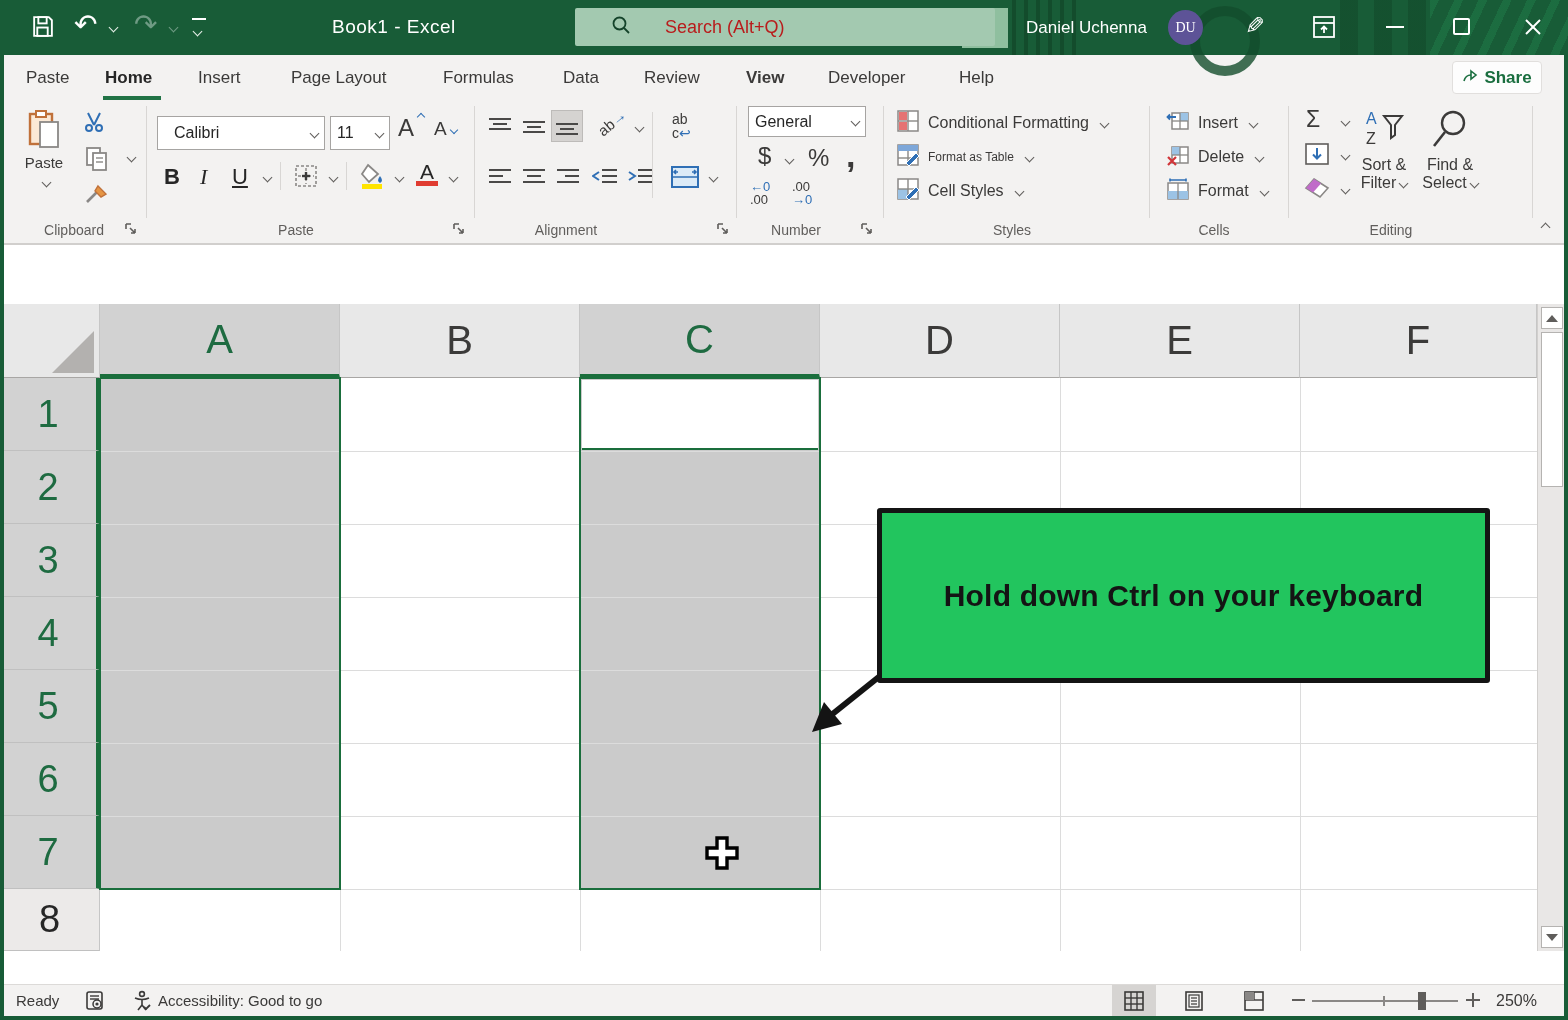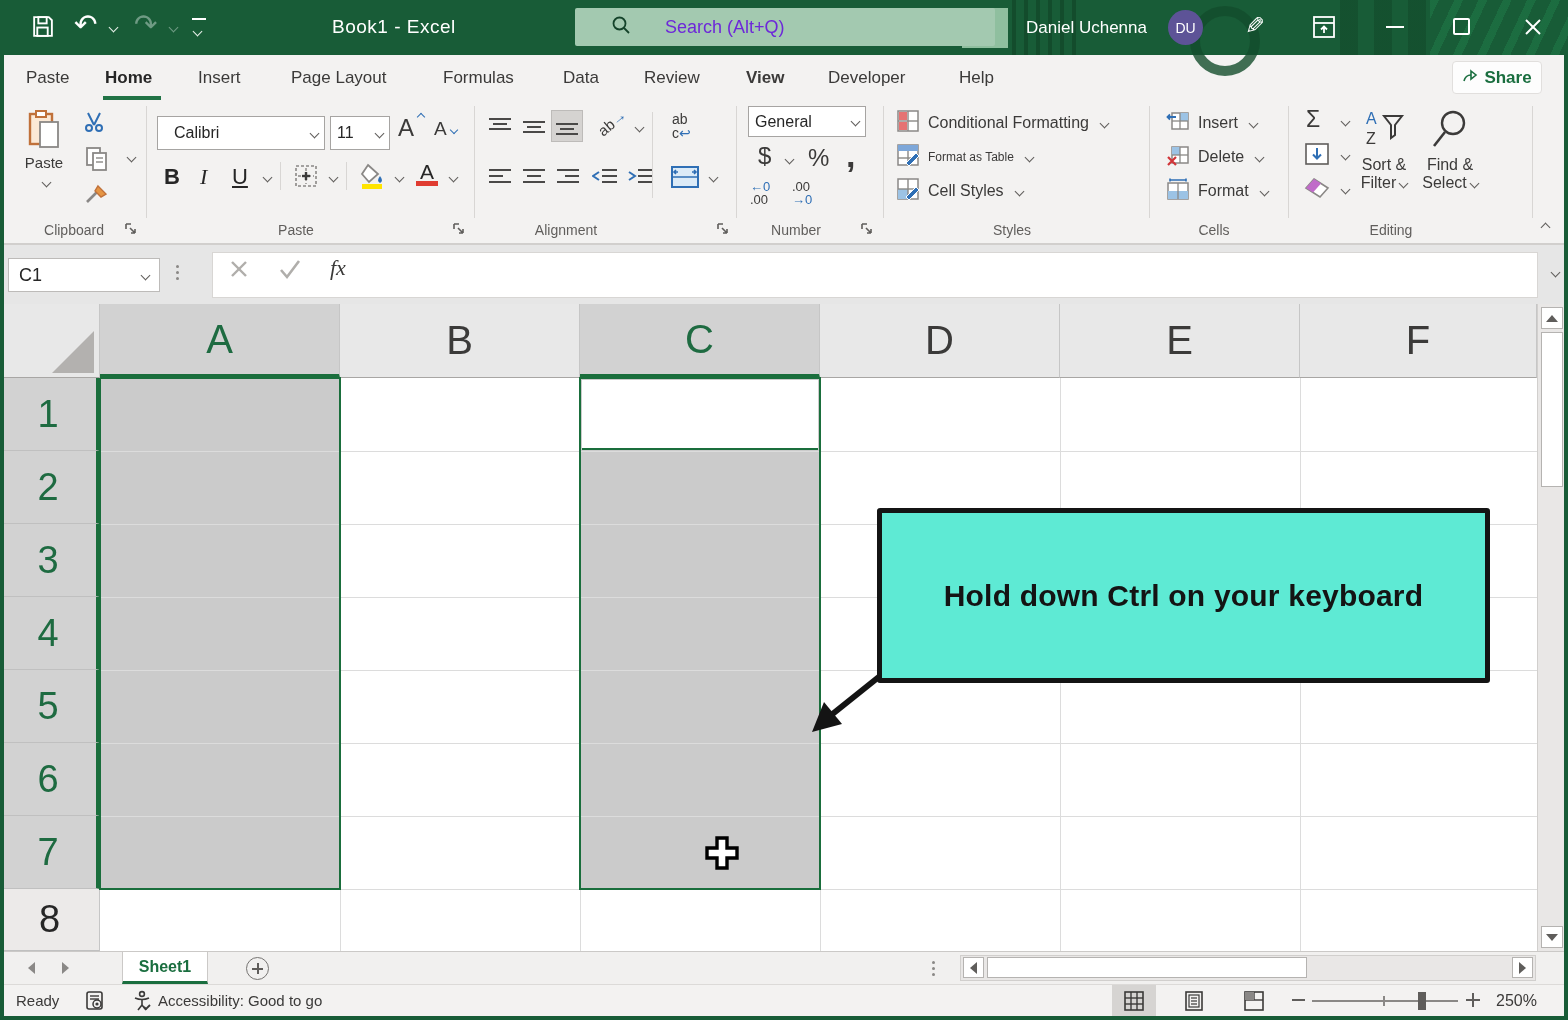--- a/index.html
+++ b/index.html
@@ -40,21 +40,21 @@
   
   .colh { position:absolute; top:304px; height:74px; background:#e8e8e8; border-right:1px solid #c6c6c6; border-bottom:1px solid #a8a6a4; font-size:40px; color:#3b3a39; }
   .colh.sel { background:#d2d2d2; color:#1e6b41; border-bottom:4px solid #1a6e3c; }
   .rowh { position:absolute; left:0; width:100px; background:#d2d2d2; border-right:4px solid #1a6e3c; border-bottom:1px solid #c0c0c0; font-size:38px; color:#1e6b41; }
   .rowh.unsel { background:#eceae9; color:#262626; border-right:1px solid #c6c6c6; }
   .gridline { position:absolute; background:#dcdcdc; pointer-events:none; }
   
   .sb-btn { position:absolute; background:#fff; border:1px solid #b5b3b1; display:flex; align-items:center; justify-content:center; }
   .sb-thumb { position:absolute; background:#fff; border:1px solid #b5b3b1; }
   
-  .callout { left:877px; top:508px; width:613px; height:175px; background:#5eead4; border:5px solid #141414; border-radius:3px; z-index:40; display:flex; flex-direction:column; align-items:center; justify-content:center; gap:9px; }
+  .callout { left:877px; top:508px; width:613px; height:175px; background:#22c55e; border:5px solid #141414; border-radius:3px; z-index:40; display:flex; flex-direction:column; align-items:center; justify-content:center; gap:9px; }
   .callout div { font-size:30px; font-weight:bold; color:#141414; letter-spacing:.2px; }
   
   .tabbar { left:0; top:951px; width:1568px; height:33px; background:#f1f0ef; border-top:1px solid #cbc9c7; z-index:25; }
   
   .statusbar { left:0; top:984px; width:1568px; height:32px; background:#f3f2f1; border-top:1px solid #dcdad8; z-index:25; font-size:15px; color:#3b3a39; }
   .dots3 { display:inline-flex; flex-direction:column; gap:3px; }
   .dots3 i { width:3px; height:3px; background:#8a8886; border-radius:50%; }
 </style>
 </head>
 <body>
@@ -87,25 +87,25 @@
 
     <span class="abs" style="left:332px; top:16px; font-size:19px; color:#fff; letter-spacing:.5px; z-index:2;">Book1  -  Excel</span>
 
     <div class="abs" style="left:575px; top:8px; width:420px; height:38px; background:#a3c9b0; border-radius:2px; display:flex; align-items:center; z-index:2;">
       <span style="margin-left:36px;">
         <svg width="20" height="20" viewBox="0 0 20 20">
             <circle cx="8.5" cy="8.5" r="6" fill="none" stroke="#14432a" stroke-width="1.8"></circle>
             <line x1="13" y1="13" x2="18" y2="18" stroke="#14432a" stroke-width="1.8"></line>
           </svg>
       </span>
-      <span style="margin-left:34px; font-size:18px; color:#6d28d9;">Search (Alt+Q)</span>
+      <span style="margin-left:34px; font-size:18px; color:#b91c1c;">Search (Alt+Q)</span>
     </div>
 
     <span class="abs" style="left:1026px; top:18px; font-size:17px; color:#fff; z-index:2;">Daniel Uchenna</span>
-    <span class="abs ctr" style="left:1168px; top:10px; width:35px; height:35px; border-radius:50%; background:#5d5397; font-size:14px; color:#fff; z-index:2;">DU</span>
+    <span class="abs ctr" style="left:1168px; top:10px; width:35px; height:35px; border-radius:50%; background:#5d5397; font-size:14px; color:#fff; z-index:2;font-family:Liberation Serif, serif;">DU</span>
     <span class="abs" style="left:1245px; top:12px; font-size:24px; color:#fff; transform:scaleX(-1); z-index:2;">✎</span>
     <span class="abs" style="left:1312px; top:15px; z-index:2;">
       <svg width="24" height="24" viewBox="0 0 24 24">
           <rect x="2" y="2" width="20" height="20" fill="none" stroke="#fff" stroke-width="1.8"></rect>
           <line x1="2" y1="8" x2="22" y2="8" stroke="#fff" stroke-width="1.8"></line>
           <path d="M12 18 v-6 M9 14.5 l3 -3 l3 3" fill="none" stroke="#fff" stroke-width="1.8"></path>
         </svg>
     </span>
     <span class="abs" style="left:1386px; top:26px; width:18px; border-top:2px solid #fff; z-index:2;"></span>
     <span class="abs" style="left:1453px; top:18px; width:17px; height:17px; border:2px solid #fff; border-radius:2px; z-index:2;"></span>
@@ -451,46 +451,20 @@
             <line x1="17" y1="24" x2="6" y2="38" stroke="#3b3a39" stroke-width="2.6"></line>
           </svg>
       </span>
       <div class="rtext" style="font-size:16px;">Find &amp;</div>
       <div class="rtext" style="font-size:16px;"><span>Select</span><span class="chev"></span></div>
     </div>
     <span class="glabel" style="left:1391px;">Editing</span>
     <span class="abs chev up" style="left:1538px; top:124px;"></span>
   </div>
 
-  <div class="abs fbar">
-    <div class="abs" style="left:8px; top:13px; width:152px; height:34px; background:#fff; border:1px solid #bdbbb9; display:flex; align-items:center;">
-      <span style="margin-left:10px; font-size:18px; color:#262626;">C1</span>
-      <span class="chev" style="margin-left:auto; margin-right:10px;"></span>
-    </div>
-    <span class="abs dots3" style="left:176px; top:20px;">
-        <i></i>
-        <i></i>
-        <i></i>
-      </span>
-    <div class="abs" style="left:212px; top:7px; width:1326px; height:46px; background:#fff; border:1px solid #d8d6d4;"></div>
-    <span class="abs" style="left:228px; top:13px;">
-      <svg width="22" height="22" viewBox="0 0 22 22">
-          <line x1="4" y1="4" x2="18" y2="18" stroke="#b0aeab" stroke-width="2.4"></line>
-          <line x1="18" y1="4" x2="4" y2="18" stroke="#b0aeab" stroke-width="2.4"></line>
-        </svg>
-    </span>
-    <span class="abs" style="left:278px; top:13px;">
-      <svg width="24" height="22" viewBox="0 0 24 22">
-          <path d="M3 12 l6 7 l12 -16" fill="none" stroke="#b0aeab" stroke-width="2.6"></path>
-        </svg>
-    </span>
-    <span class="abs" style="left:330px; top:10px; font-size:22px; font-style:italic; font-family:'Liberation Serif',serif; color:#3b3a39;">fx</span>
-    <div class="abs" style="left:372px; top:8px; width:1160px; height:44px;"></div>
-    <span class="abs chev" style="left:1548px; top:24px;"></span>
-  </div>
 
   <div class="abs" style="left:0; top:304px; width:100px; height:74px; background:#e8e8e8; border-right:1px solid #c6c6c6; border-bottom:1px solid #a8a6a4; overflow:hidden; z-index:6;">
     <span style="position:absolute; right:5px; bottom:4px; width:0; height:0; border-left:42px solid transparent; border-bottom:42px solid #b3b1af;"></span>
   </div>
 
   <div class="colh sel ctr" style="left:100px;  width:240px;">A</div>
   <div class="colh ctr" style="left:340px;  width:240px;">B</div>
   <div class="colh sel ctr" style="left:580px;  width:240px;">C</div>
   <div class="colh ctr" style="left:820px;  width:240px;">D</div>
   <div class="colh ctr" style="left:1060px; width:240px;">E</div>
@@ -541,45 +515,20 @@
     <div>Hold down Ctrl on your keyboard</div>
   </div>
   <svg class="abs" style="left:810px; top:670px; z-index:41;" width="82" height="66" viewBox="0 0 82 66">
     <line x1="70" y1="6" x2="20" y2="46" stroke="#141414" stroke-width="6"></line>
     <polygon points="2,62 32,54 14,32" fill="#141414"></polygon>
   </svg>
   <svg class="abs" style="left:704px; top:835px; z-index:41;" width="36" height="36" viewBox="0 0 36 36">
     <path d="M13 3 h10 v10 h10 v10 h-10 v10 h-10 v-10 h-10 v-10 h10 z" fill="#fff" stroke="#000" stroke-width="3.4"></path>
   </svg>
 
-  <div class="abs tabbar">
-    <span class="abs tri left" style="left:28px; top:10px;"></span>
-    <span class="abs tri right" style="left:62px; top:10px;"></span>
-    <div class="abs ctr" style="left:122px; top:0; width:86px; height:32px; background:#fff; border-left:1px solid #cbc9c7; border-right:1px solid #cbc9c7; border-bottom:3px solid #1a6e3f; font-size:16px; font-weight:bold; color:#1a6e3f;">Sheet1</div>
-    <span class="abs ctr" style="left:246px; top:5px; width:23px; height:23px; border:1.5px solid #767472; border-radius:50%;">
-      <span style="position:relative; width:11px; height:11px;">
-        <span style="position:absolute; left:0; top:5px; width:11px; height:1.6px; background:#5f5d5b;"></span>
-        <span style="position:absolute; left:5px; top:0; width:1.6px; height:11px; background:#5f5d5b;"></span>
-      </span>
-    </span>
-    <span class="abs dots3" style="left:932px; top:9px;">
-        <i></i>
-        <i></i>
-        <i></i>
-      </span>
-    <div class="abs" style="left:960px; top:3px; width:576px; height:26px; background:#e9e7e6; border:1px solid #d1cfcd;">
-      <span class="sb-btn ctr" style="left:2px; top:1px; width:21px; height:21px;">
-          <span class="tri left" style="border-right-color:#5f5d5b;"></span>
-        </span>
-      <span class="sb-thumb" style="left:26px; top:1px; width:320px; height:21px;"></span>
-      <span class="sb-btn ctr" style="left:551px; top:1px; width:21px; height:21px;">
-          <span class="tri right" style="border-left-color:#5f5d5b;"></span>
-        </span>
-    </div>
-  </div>
 
   <div class="abs statusbar">
     <span class="abs" style="left:16px; top:7px;">Ready</span>
     <span class="abs" style="left:85px; top:6px;">
       <svg width="19" height="19" viewBox="0 0 19 19">
           <rect x="2" y="1" width="15" height="17" rx="2" fill="none" stroke="#3b3a39" stroke-width="1.6"></rect>
           <line x1="5" y1="5" x2="14" y2="5" stroke="#3b3a39" stroke-width="1.4"></line>
           <line x1="5" y1="8" x2="14" y2="8" stroke="#3b3a39" stroke-width="1.4"></line>
           <circle cx="12" cy="13" r="4" fill="none" stroke="#3b3a39" stroke-width="1.5"></circle>
           <circle cx="12" cy="13" r="1.6" fill="#3b3a39"></circle>

